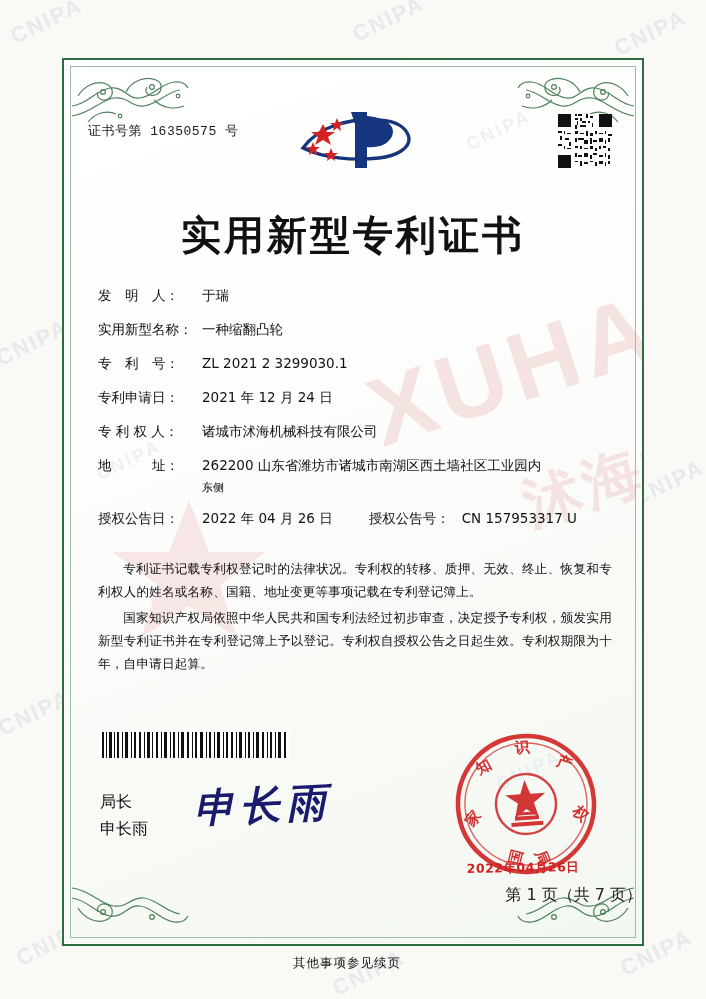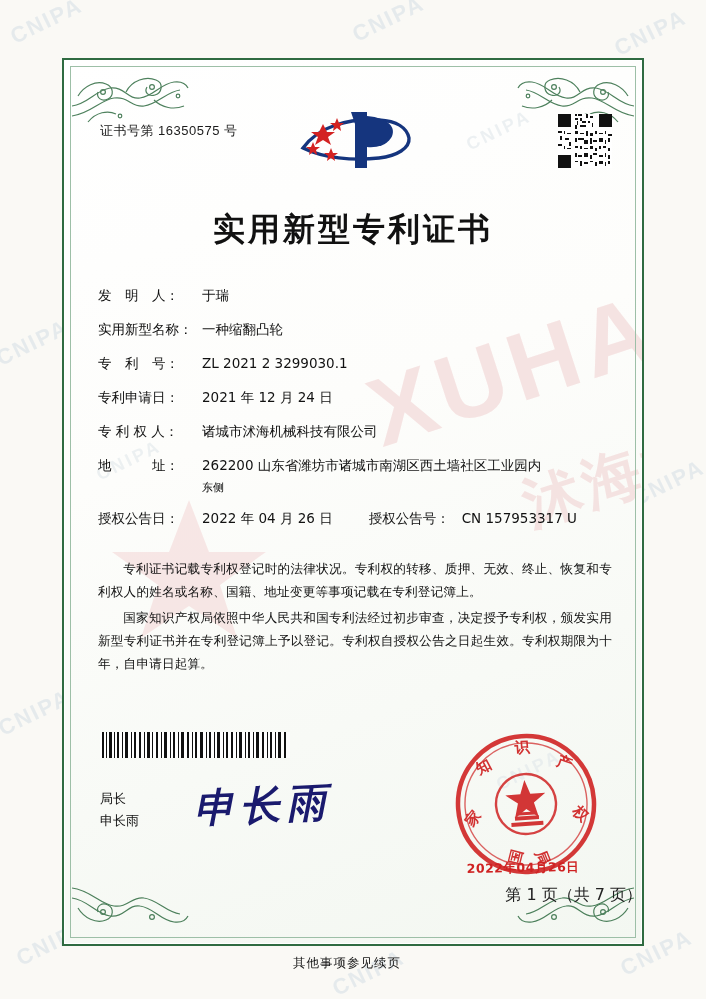--- a/index.html
+++ b/index.html
@@ -42,31 +42,31 @@
   .orn.tl { left:6px; top:6px; }
   .orn.tr { right:6px; top:6px; transform:scaleX(-1); }
   .orn.bl { left:6px; bottom:6px; transform:scaleY(-1); }
   .orn.br { right:6px; bottom:6px; transform:scale(-1,-1); }
 
   
   .cert-wm { position:absolute; inset:0; pointer-events:none; overflow:hidden; }
 
   
   .cert-no {
-    position:absolute; left:36px; top:62px;
+    position:absolute; left:24px; top:62px;
     font-size:13px; color:#1b1b1b; letter-spacing:.5px;
-    font-family:Liberation Sans, sans-serif;
+    font-family:Liberation Mono, monospace;
   }
   .qr { position:absolute; right:30px; top:54px; width:54px; height:54px; }
 
   .logo { position:absolute; left:50%; transform:translateX(-50%); top:48px; width:120px; height:66px; }
 
   .title {
     position:absolute; left:0; right:0; top:148px;
-    text-align:center; font-size:32px; font-weight:bold;
+    text-align:center; font-size:40px; font-weight:bold;
     letter-spacing:3px; color:#111;
     font-family:"DejaVu Sans", sans-serif;
   }
 
   
   .fields { position:absolute; left:34px; right:30px; top:226px; }
   .frow { display:flex; align-items:flex-start; margin-bottom:14.5px; font-size:13.5px; color:#111; line-height:1.45; }
   .flabel { width:104px; flex:0 0 104px; letter-spacing:0px; white-space:pre; }
   .fvalue { flex:1 1 auto; }
   .frow.two .fvalue { flex:0 0 auto; }
@@ -75,21 +75,21 @@
   .cont { padding-left:104px; font-size:11px; margin-top:-10px; margin-bottom:14px; }
 
   
   .paras { position:absolute; left:34px; right:30px; top:497px; font-size:12.6px; color:#111; line-height:1.85; }
   .paras p { margin:0 0 2px 0; text-indent:2em; text-align:justify; letter-spacing:.2px; }
 
   
   .barcode { position:absolute; left:36px; top:672px; width:190px; height:26px; }
 
   
-  .sig-label { position:absolute; left:36px; top:728px; font-size:13px; line-height:1.7; color:#111; }
+  .sig-label { position:absolute; left:36px; top:728px; font-size:16px; line-height:1.7; color:#111; }
   .sig-script {
     position:absolute; left:130px; top:718px;
     font-size:40px; color:#1a1a6e;
     font-family:"DejaVu Serif", serif; font-style:italic; font-weight:bold;
     letter-spacing:6px; transform:rotate(-3deg);
   }
 
   
   .seal { position:absolute; right:42px; top:670px; width:148px; height:148px; }
   .seal-date {

